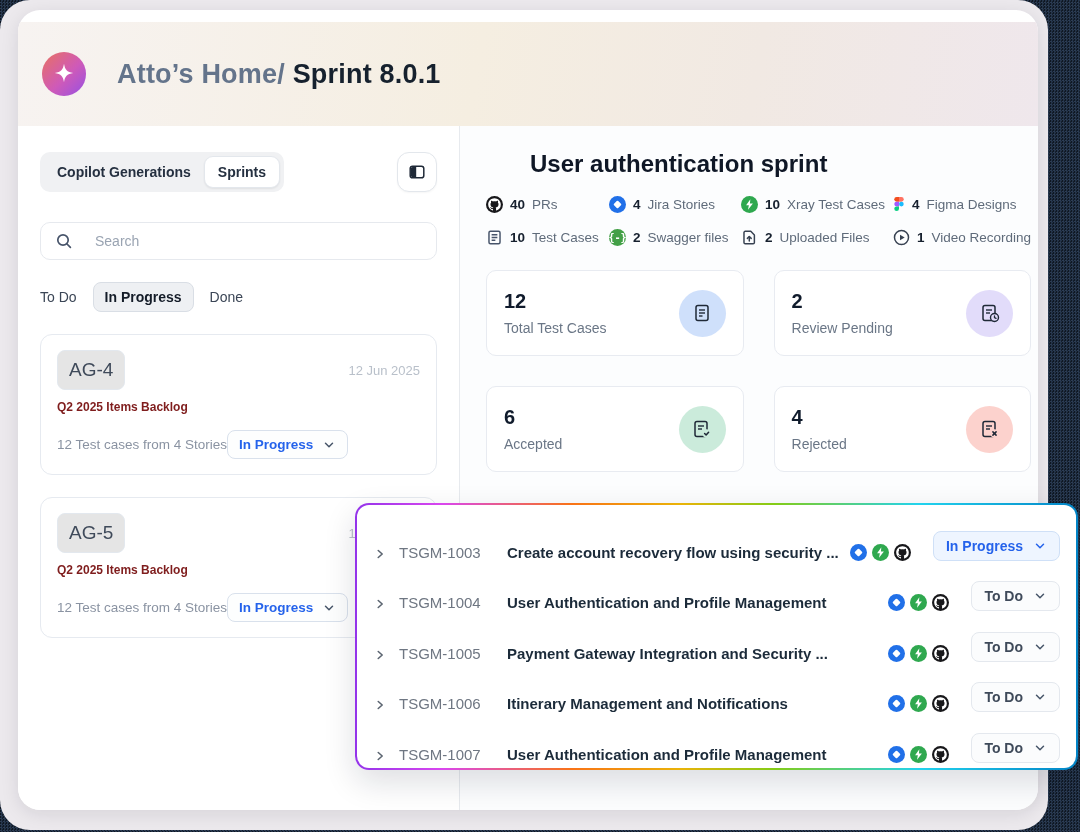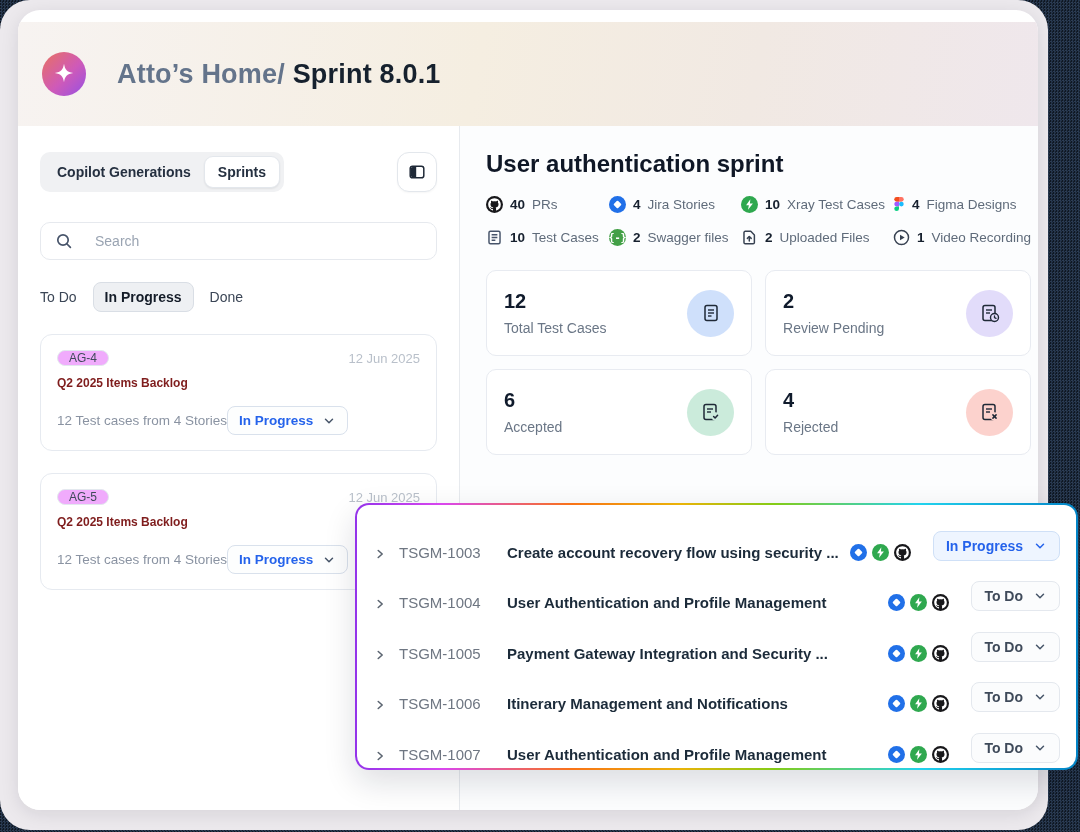--- a/index.html
+++ b/index.html
@@ -39,39 +39,39 @@
     align-items:center; gap:22px; padding:10px 14px; background:#fff; }
   .search-box input { border:none; outline:none; flex:1; font-size:14px; color:#334155; font-family:inherit; background:transparent; }
   .search-box input::placeholder { color:#9aa4b2; }
 
   .filters { margin-top:22px; display:flex; align-items:center; gap:16px; font-size:14px; color:#3b4656; }
   .chip { cursor:default; }
   .chip.active { background:#eef0f3; border:1px solid #d9dee5; border-radius:8px; padding:6px 11px; font-weight:600; color:#141c28; }
 
   .sprint-card { margin-top:22px; border:1px solid #e6eaf0; border-radius:12px; padding:15px 16px; background:#fff; }
   .card-top { display:flex; justify-content:space-between; align-items:center; }
-  .badge { border:1px solid #e3e8ee; border-radius:8px; padding:0 11px; font-size:12px; color:#3f4a5a; background:#f0abfc; }
+  .badge { border:1px solid #e3e8ee; border-radius:8px; padding:8px 11px; font-size:19px; color:#3f4a5a; background:#e5e5e5; }
   .card-date { font-size:13px; color:#b9c0ca; }
   .card-title { margin-top:10px; font-size:12px; font-weight:700; color:#7f1d1d; }
   .card-bottom { margin-top:16px; display:flex; justify-content:flex-start; align-items:center; }
   .card-sub { font-size:13.5px; color:#8a93a2; }
   .status-select { display:inline-flex; align-items:center; gap:9px; border:1px solid #d9e1ec; border-radius:8px;
     padding:6px 11px; font-size:13.5px; font-weight:700; color:#2563eb; background:#fdfefe; }
   .status-select .chev { color:#475569; display:flex; }
 
   
   .main { flex:1; padding:24px 26px; background:#fcfdfe; }
-  .main h1 { font-size:24px; font-weight:700; color:#0f1726; margin-bottom:18px; }
+  .main h1 { font-size:24px; font-weight:700; color:#0f1726; margin-bottom:18px;margin-left:44px; }
   .stats-grid { display:grid; grid-template-columns:123px 132px 152px auto; row-gap:16px; font-size:13.5px; }
   .stat { display:flex; align-items:center; gap:7px; white-space:nowrap; }
   .stat .num { font-weight:700; color:#16202e; }
   .stat .lbl { color:#5f6b7a; }
   .stat .ic { display:flex; flex:0 0 auto; }
 
-  .summary-grid { margin-top:24px; display:grid; grid-template-columns:1fr 1fr; gap:13px; }
+  .summary-grid { margin-top:24px; display:grid; grid-template-columns:1fr 1fr; gap:30px; }
   .sum-card { border:1px solid #e8ebf1; border-radius:10px; padding:14px 17px; background:#fff; height:86px;
     display:flex; justify-content:space-between; align-items:center; }
   .sum-val { font-size:20px; font-weight:700; color:#101b2c; }
   .sum-label { font-size:14px; color:#6a7686; margin-top:7px; }
   .sum-icon { width:47px; height:47px; border-radius:50%; display:flex; align-items:center; justify-content:center; }
   .sum-icon.blue { background:#cfe0fb; } .sum-icon.purple { background:#e2dcfa; }
   .sum-icon.green { background:#cbebdb; } .sum-icon.red { background:#fcd2cd; }
 
   
   .overlay { position:absolute; left:355px; top:503px; width:723px; height:267px; border-radius:14px; z-index:5;

